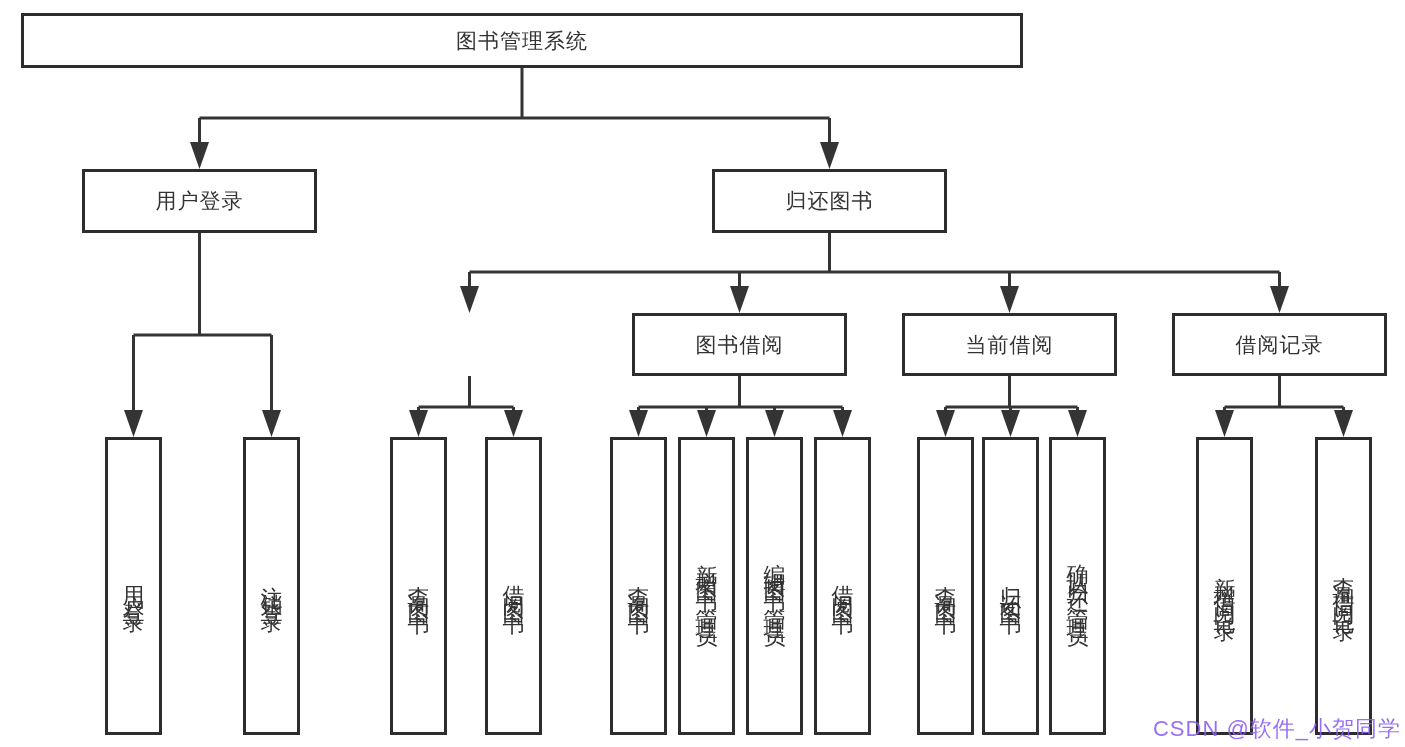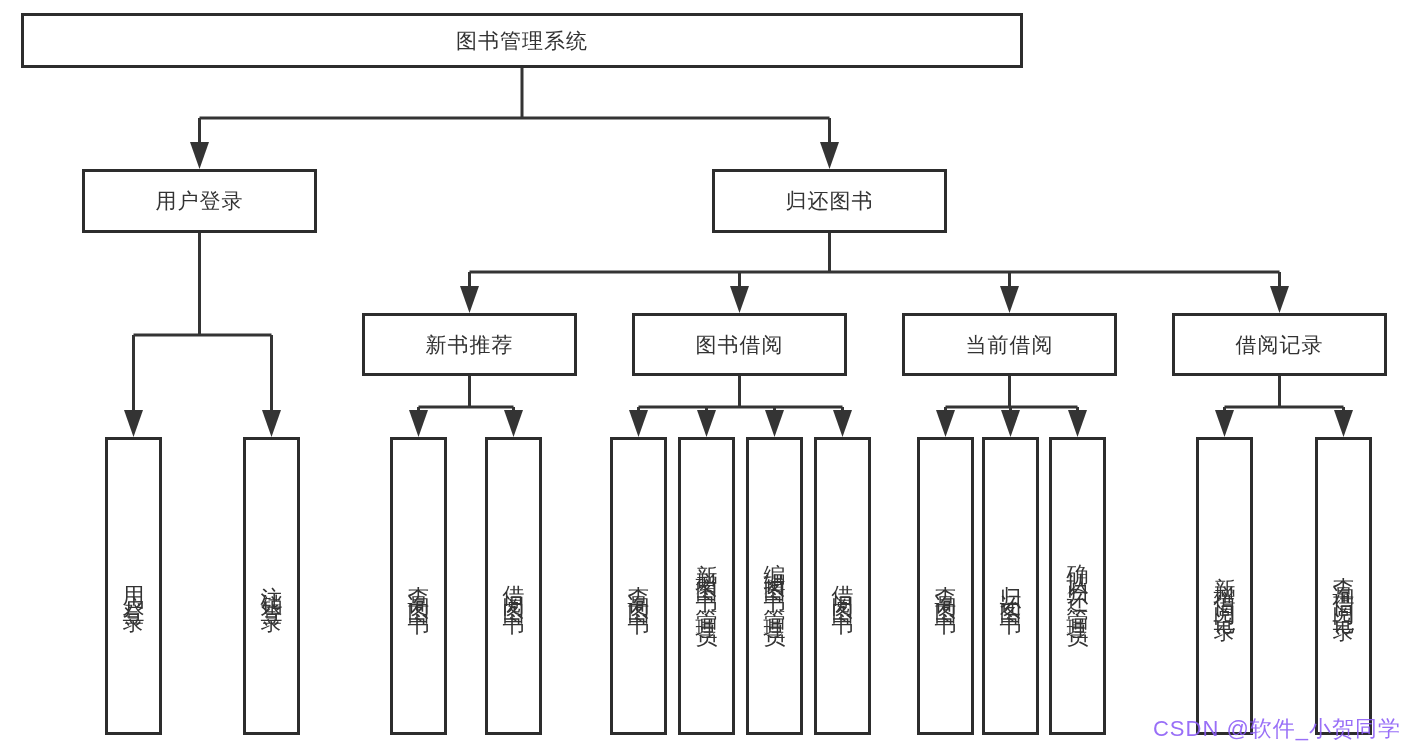--- a/index.html
+++ b/index.html
@@ -65,23 +65,20 @@
     <span>图书管理系统</span>
   </div>
 
   <div class="box hbox" style="left:82px;top:169px;width:235px;height:64px">
     <span>用户登录</span>
   </div>
   <div class="box hbox" style="left:712px;top:169px;width:235px;height:64px">
     <span>归还图书</span>
   </div>
 
-  <div class="box hbox" style="left:362px;top:313px;width:215px;height:63px">
-    <span>新书推荐</span>
-  </div>
   <div class="box hbox" style="left:902px;top:313px;width:215px;height:63px">
     <span>当前借阅</span>
   </div>
   <div class="box hbox" style="left:632px;top:313px;width:215px;height:63px">
     <span>图书借阅</span>
   </div>
   <div class="box hbox" style="left:1172px;top:313px;width:215px;height:63px">
     <span>借阅记录</span>
   </div>
 

